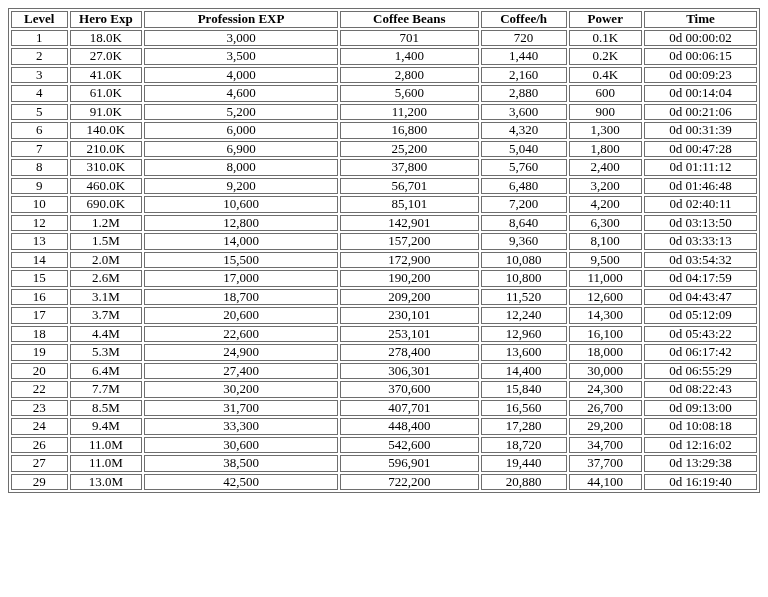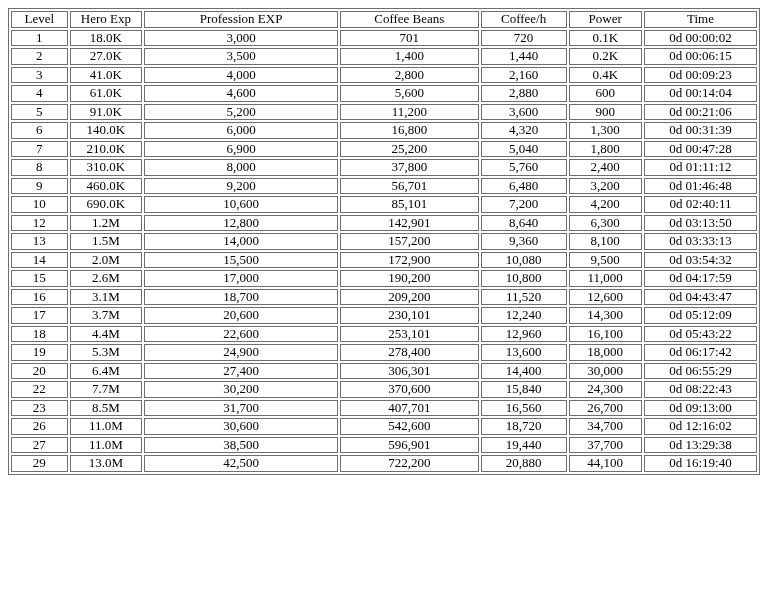--- a/index.html
+++ b/index.html
@@ -28,21 +28,21 @@
     border: 1px solid #6e6e6e;
     text-align: center;
     vertical-align: middle;
     font-size: 13px;
     line-height: 14.5px;
     padding: 0 2px;
     overflow: hidden;
     white-space: nowrap;
   }
   table.data-table th {
-    font-weight: normal;
+    font-weight: bold;
   }
   col.c-level   { width: 7.7%; }
   col.c-hero    { width: 9.9%; }
   col.c-prof    { width: 26.4%; }
   col.c-beans   { width: 18.9%; }
   col.c-cph     { width: 11.7%; }
   col.c-power   { width: 10.0%; }
   col.c-time    { width: 15.4%; }
 </style>
 </head>
@@ -253,20 +253,29 @@
       <tr>
         <td>23</td>
         <td>8.5M</td>
         <td>31,700</td>
         <td>407,701</td>
         <td>16,560</td>
         <td>26,700</td>
         <td>0d 09:13:00</td>
       </tr>
       <tr>
+        <td>24</td>
+        <td>9.4M</td>
+        <td>33,300</td>
+        <td>448,400</td>
+        <td>17,280</td>
+        <td>29,200</td>
+        <td>0d 10:08:18</td>
+      </tr>
+      <tr>
         <td>26</td>
         <td>11.0M</td>
         <td>30,600</td>
         <td>542,600</td>
         <td>18,720</td>
         <td>34,700</td>
         <td>0d 12:16:02</td>
       </tr>
       <tr>
         <td>27</td>

